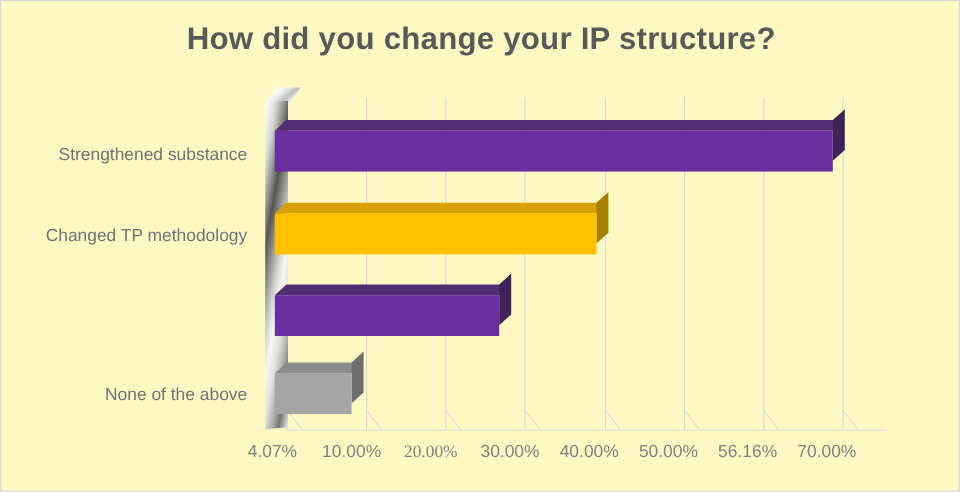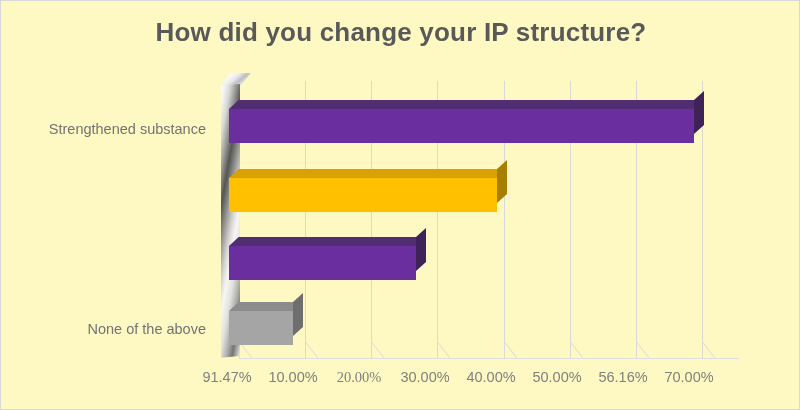--- a/index.html
+++ b/index.html
@@ -198,23 +198,24 @@
       <div class="front" style="background:#6B2E9E;"></div>
     </div>
 
     <div class="bar" style="left:228px; top:310px; width:64px;">
       <div class="top" style="background:#8c8c8c;"></div>
       <div class="side" style="background:#6e6e6e;"></div>
       <div class="front" style="background:#A5A5A5;"></div>
     </div>
 
     <div class="cat-label" style="top:120px;">Strengthened substance</div>
+    <div class="cat-label" style="top:188px;">Changed TP methodology</div>
     <div class="cat-label" style="top:320px;margin-left:12px;">None of the above</div>
 
-    <div class="tick-label" style="left:226px;">91.47%</div>
+    <div class="tick-label" style="left:226px;">4.07%</div>
     <div class="tick-label" style="left:292px;">10.00%</div>
     <div class="tick-label" style="left:358px;font-family:Liberation Serif, serif;">20.00%</div>
     <div class="tick-label" style="left:424px;">30.00%</div>
     <div class="tick-label" style="left:490px;">40.00%</div>
     <div class="tick-label" style="left:556px;">50.00%</div>
     <div class="tick-label" style="left:622px;">56.16%</div>
     <div class="tick-label" style="left:688px;">70.00%</div>
 
   </div>
 </div>

